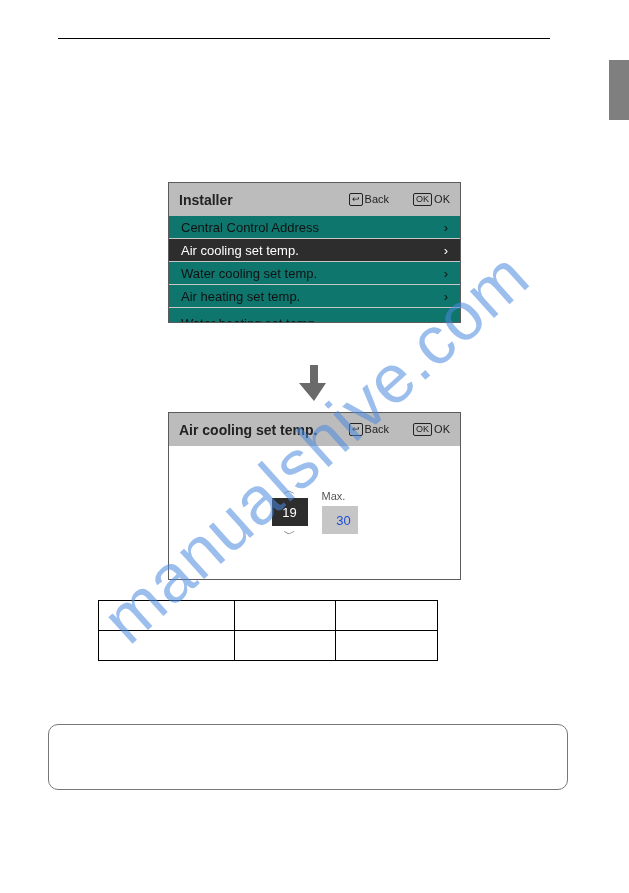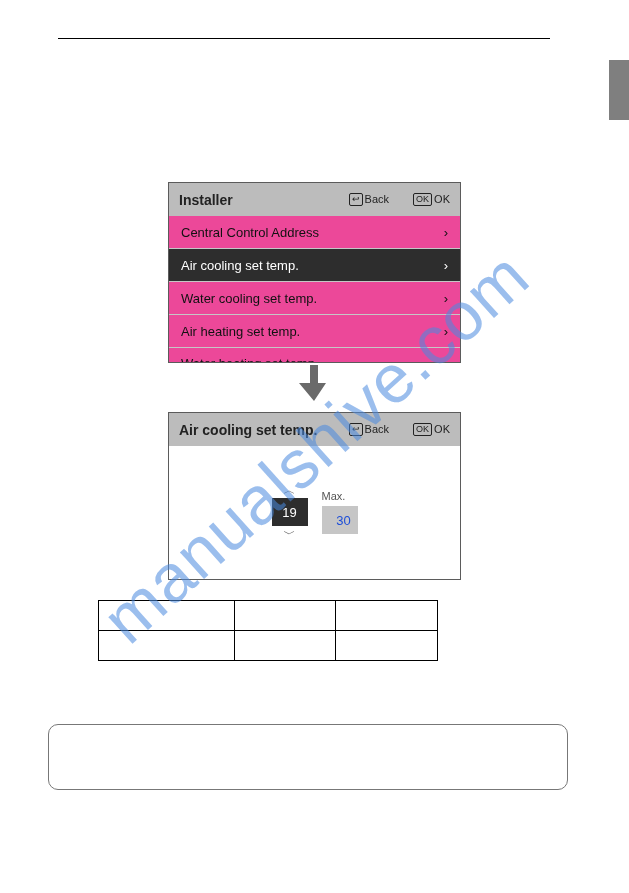--- a/index.html
+++ b/index.html
@@ -41,21 +41,21 @@
     font-family: Arial, sans-serif;
   }
 
   
   .panel1 {
     position: absolute;
     top: 182px;
     left: 168px;
     width: 293px;
     border: 1px solid #5b5b5b;
-    background: #ec4899;
+    background: #0f766e;
     overflow: hidden;
   }
   .panel-header {
     background: #bcbcbc;
     height: 33px;
     display: flex;
     align-items: center;
     justify-content: space-between;
     padding: 0 10px;
     font-size: 14px;
@@ -75,21 +75,21 @@
     display: inline-block;
     border: 1px solid #222;
     border-radius: 2px;
     padding: 0 2px;
     font-size: 9px;
     margin-right: 2px;
     line-height: 11px;
     vertical-align: middle;
   }
   .menu-row {
-    height: 33px;
+    height: 23px;
     display: flex;
     align-items: center;
     justify-content: space-between;
     padding: 0 12px;
     border-bottom: 1px solid #c6c6c6;
     font-size: 13px;
     color: #111;
   }
   .menu-row:last-child { border-bottom: none; }
   .menu-row.sel {

